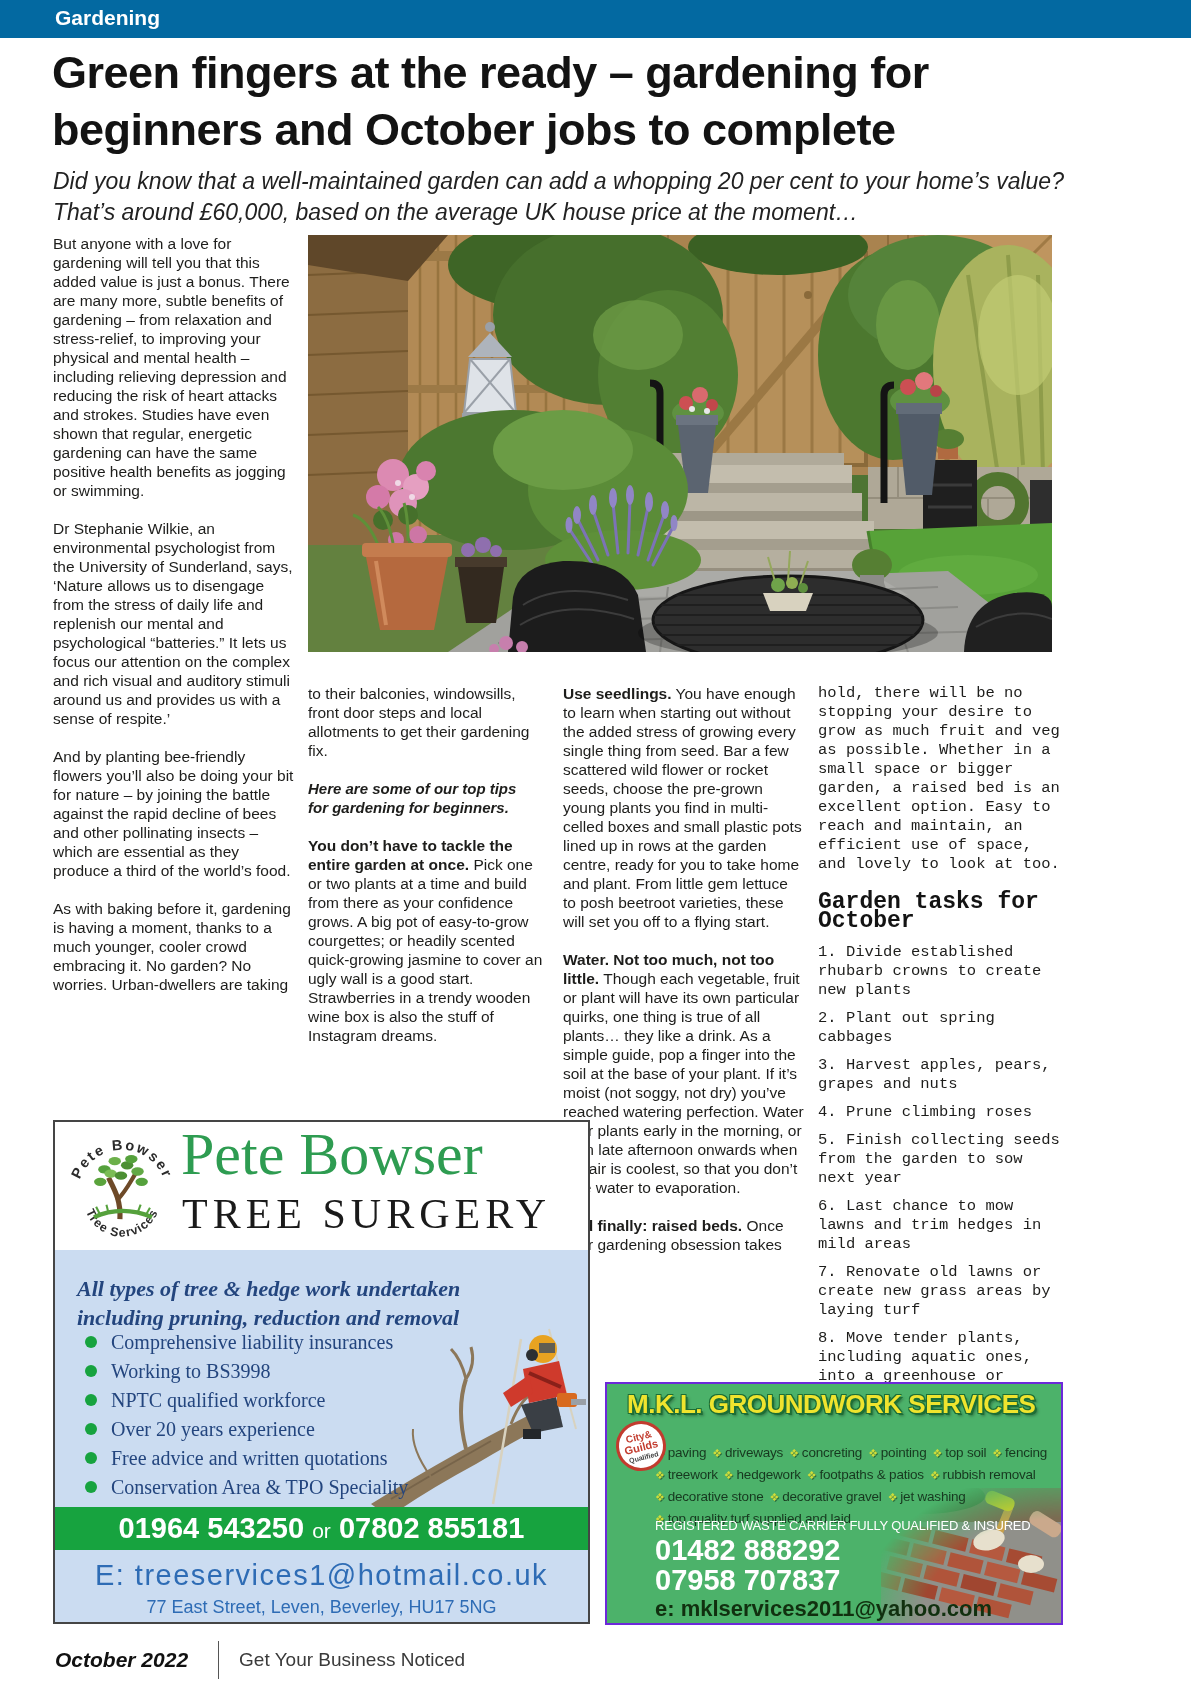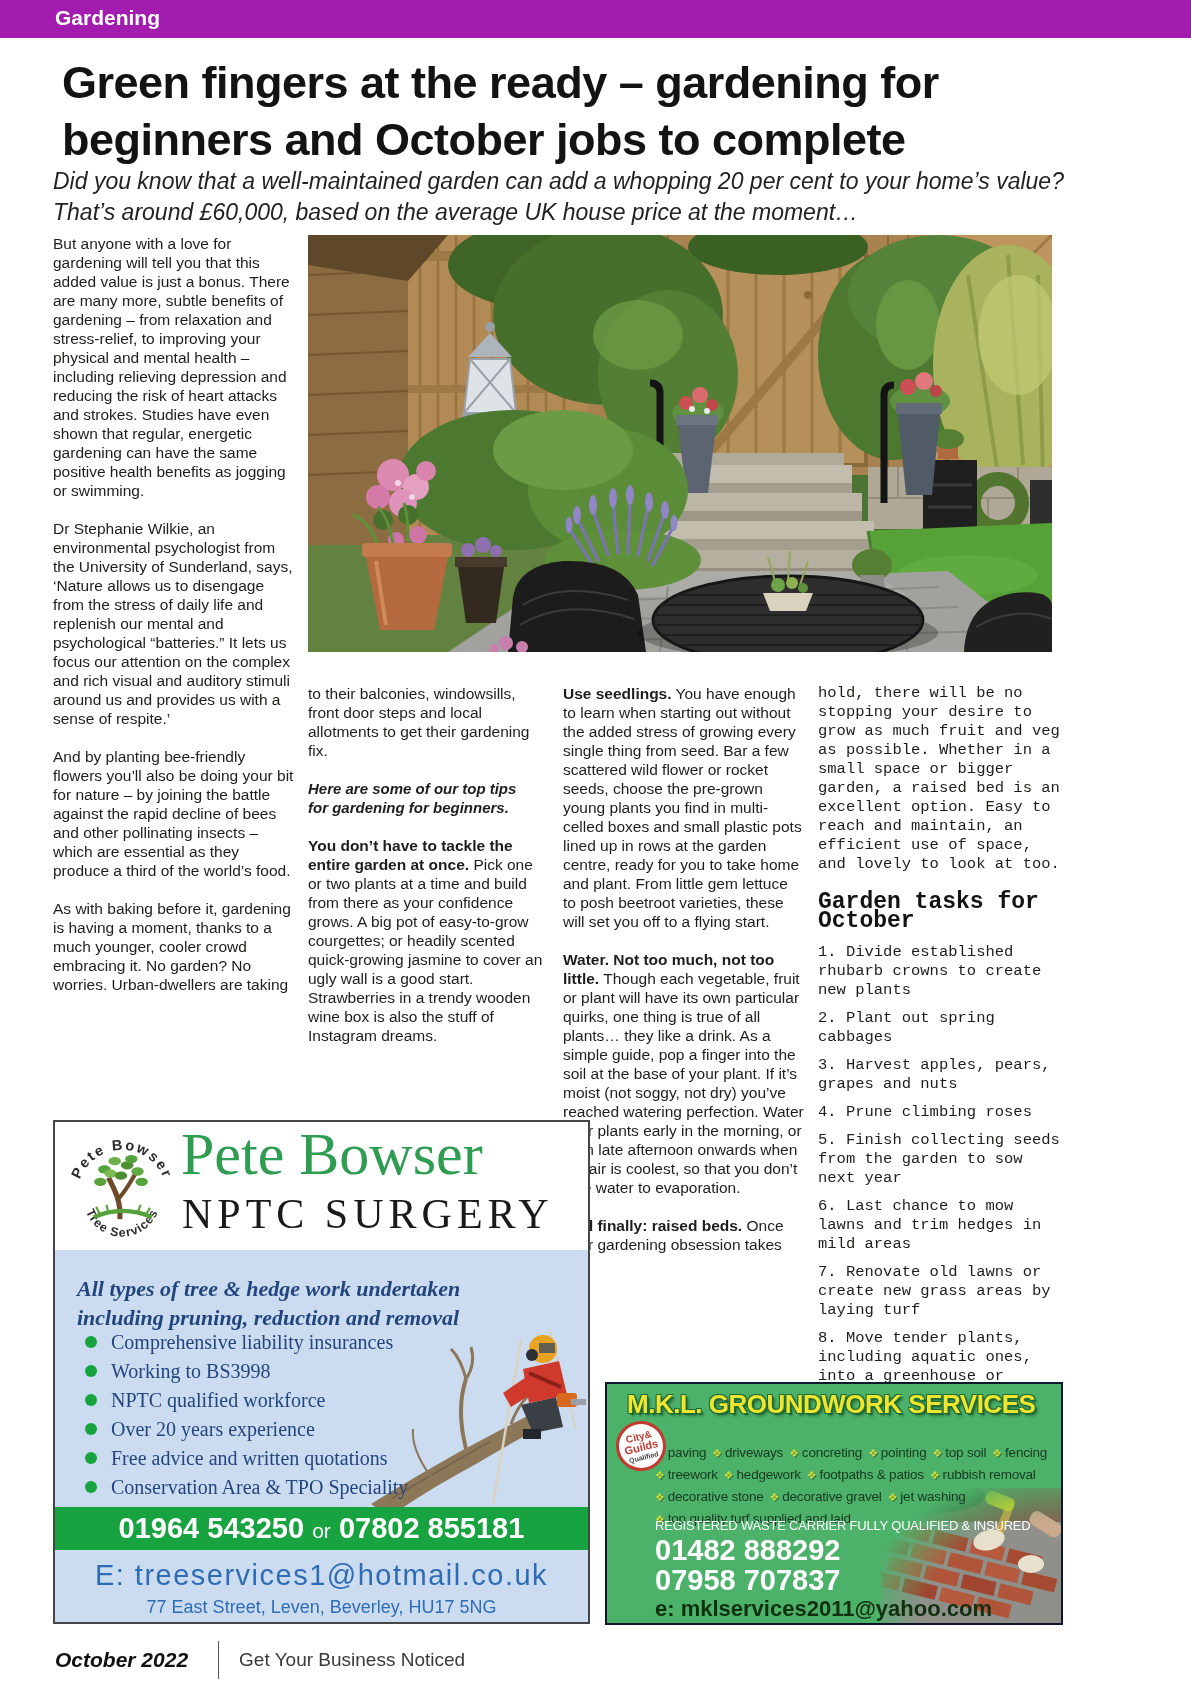--- a/index.html
+++ b/index.html
@@ -1,23 +1,23 @@
 <!DOCTYPE html>
 <html><head>
 <meta charset="utf-8">
 <style>
   html,body { margin:0; padding:0; background:#ffffff; }
   .page { position:relative; width:1191px; height:1684px; background:#fff; overflow:hidden;
           font-family:"Liberation Sans", sans-serif; color:#1d1d1b; }
 
   
-  .topbar { position:absolute; left:0; top:0; width:100%; height:38px; background:#a21caf; }
+  .topbar { position:absolute; left:0; top:0; width:100%; height:38px; background:#0369a1; }
   .topbar-label { position:absolute; left:55px; top:6px; font-size:21px; font-weight:bold; color:#fff; }
 
-  .headline { position:absolute; left:52px; top:44px; width:1015px; margin:10px;
+  .headline { position:absolute; left:52px; top:44px; width:1015px; margin:0;
               font-size:45px; line-height:57px; font-weight:bold; letter-spacing:-0.5px; color:#131313; }
   .standfirst { position:absolute; left:53px; top:166px; width:1015px;
                 font-style:italic; font-size:23px; line-height:31px; color:#222; }
 
   
   .col { position:absolute; width:242px; font-size:15.5px; line-height:19px; color:#1d1d1b; }
   .col p { margin:0 0 19px 0; }
   #col1 { left:53px;  top:234px; }
   #col2 { left:308px; top:684px; }
   #col3 { left:563px; top:684px; }
@@ -49,21 +49,21 @@
   .pete-bullets .dot { position:absolute; left:0; top:6px; width:12px; height:12px; border-radius:50%; background:#17A33F; }
   .pete-band { position:absolute; top:385px; left:0; right:0; height:43px; background:#17A33F;
                color:#fff; text-align:center; font-weight:bold; font-size:29px; line-height:43px; }
   .pete-band .joiner { font-size:21px; font-weight:normal; }
   .pete-foot { position:absolute; top:428px; left:0; right:0; bottom:0; text-align:center; }
   .pete-email { margin-top:9px; font-size:29px; letter-spacing:1.5px; color:#2E6CB5; }
   .pete-address { margin-top:5px; font-size:18px; color:#2E6CB5; }
 
   
   .ad-mkl { position:absolute; left:605px; top:1382px; width:458px; height:243px;
-            background:#4CB26A; border:2px solid #0f172a; box-sizing:border-box; overflow:hidden; }
+            background:#4CB26A; border:2px solid #6d28d9; box-sizing:border-box; overflow:hidden; }
   .mkl-title { position:absolute; left:20px; top:5px; font-size:26px; font-weight:bold; letter-spacing:-0.5px;
                color:#EFE42E; white-space:nowrap;
                text-shadow:2px 2px 0 #1d6e35, -1px -1px 0 #1d6e35, 1px -1px 0 #1d6e35, -1px 1px 0 #1d6e35, 3px 3px 3px rgba(0,0,0,.35); }
   .mkl-badge { position:absolute; left:9px; top:37px; width:50px; height:50px; background:#fff;
                border:3px solid #c23b2e; border-radius:50%; transform:rotate(-14deg);
                text-align:center; font-weight:bold; box-sizing:border-box; z-index:2; }
   .badge-l1 { font-size:10px; color:#c23b2e; margin-top:8px; line-height:10px; }
   .badge-l2 { font-size:11px; color:#c23b2e; line-height:11px; }
   .badge-l3 { font-size:7px;  color:#444;    line-height:9px; }
   .mkl-services { position:absolute; left:48px; top:58px; z-index:1; }
@@ -413,21 +413,21 @@
             <ellipse cx="64" cy="30" rx="6" ry="4" fill="#55a13c"></ellipse>
           <ellipse cx="54" cy="46" rx="6" ry="4" fill="#4c8f33"></ellipse>
         </g>
         <path d="M28,86 Q55,74 84,86" fill="none" stroke="#55a13c" stroke-width="4"></path>
         <line x1="34" y1="84" x2="30" y2="76" stroke="#55a13c" stroke-width="2"></line>
         <line x1="42" y1="82" x2="40" y2="74" stroke="#55a13c" stroke-width="2"></line>
         <line x1="70" y1="82" x2="73" y2="74" stroke="#55a13c" stroke-width="2"></line>
         <line x1="78" y1="84" x2="82" y2="77" stroke="#55a13c" stroke-width="2"></line>
       </svg>
       <div class="pete-name">Pete Bowser</div>
-      <div class="pete-sub">NPTC SURGERY</div>
+      <div class="pete-sub">TREE SURGERY</div>
     </div>
     <div class="pete-body">
       <svg class="pete-photo" width="215" height="200" viewBox="0 0 215 200">
         <path d="M0,195 Q40,170 90,142 Q140,115 178,96 L190,108 Q150,128 105,155 Q55,182 18,208 Z" fill="#8c7759"></path>
         <path d="M20,190 Q70,160 120,132" fill="none" stroke="#77644a" stroke-width="2"></path>
         <path d="M95,140 Q85,100 95,70" fill="none" stroke="#8c7759" stroke-width="4"></path>
         <path d="M95,70 Q90,50 80,40" fill="none" stroke="#8c7759" stroke-width="3"></path>
         <path d="M95,70 Q105,55 100,38" fill="none" stroke="#8c7759" stroke-width="3"></path>
         <path d="M140,115 Q150,88 168,80" fill="none" stroke="#8c7759" stroke-width="3"></path>
         <path d="M60,168 Q40,140 42,120" fill="none" stroke="#8c7759" stroke-width="2"></path>

